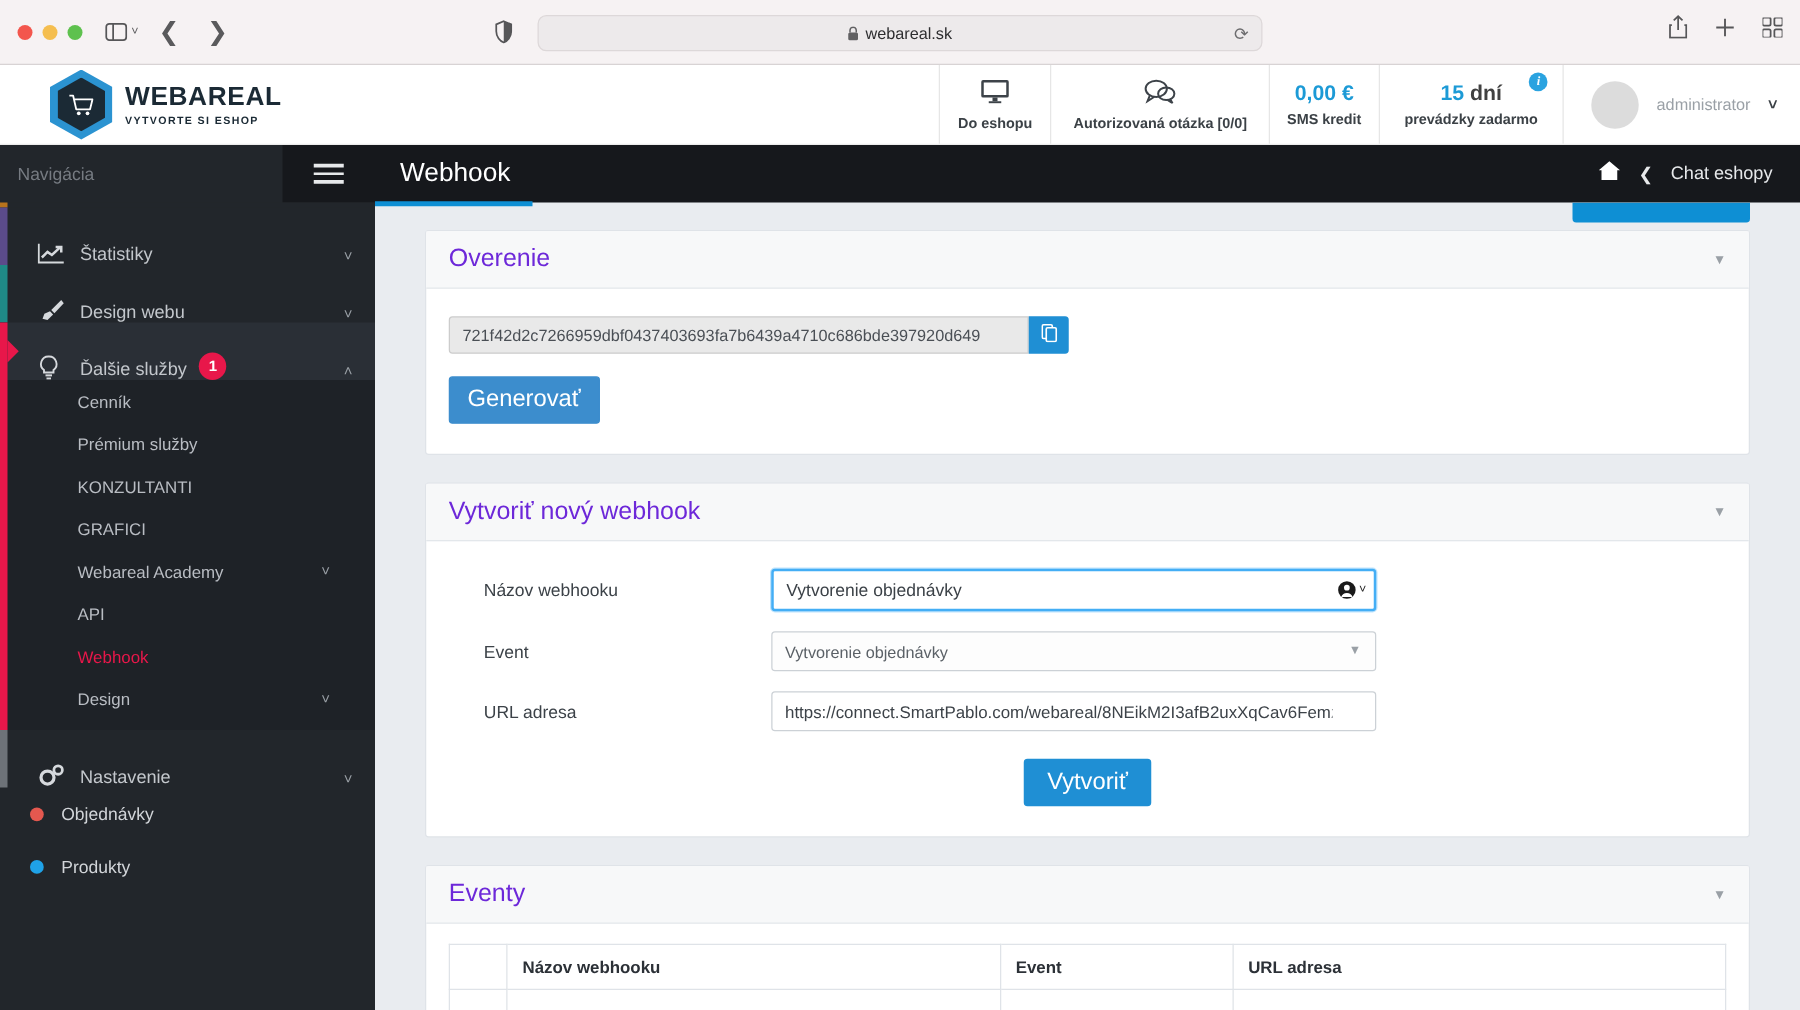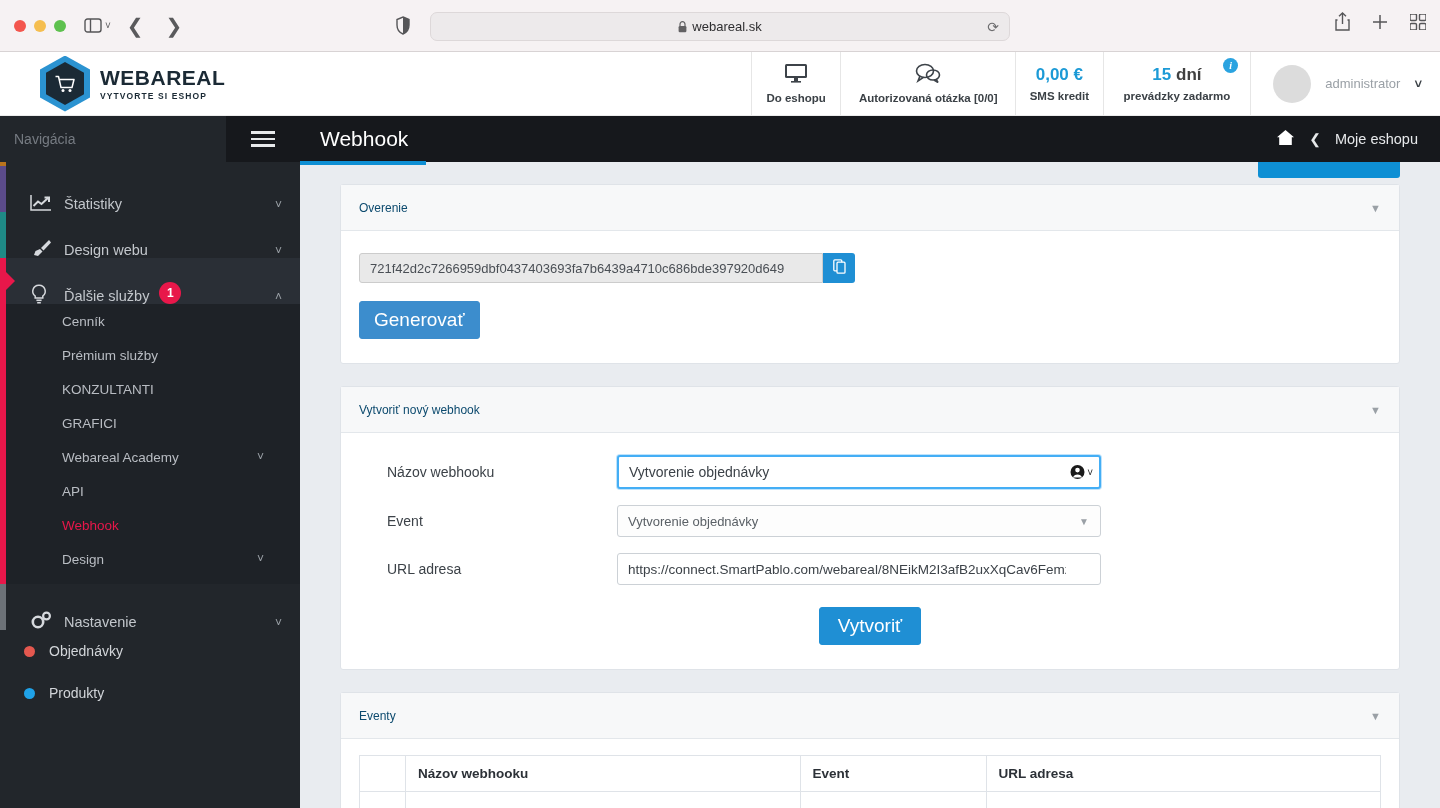--- a/index.html
+++ b/index.html
@@ -209,21 +209,21 @@
     border: 1px solid #dfe3e8;
     border-radius: 3px;
     margin-top: 22px;
   }
   .panel-head {
     height: 46px; background: #f7f8f9;
     border-bottom: 1px solid #e3e7eb;
     display: flex; align-items: center;
     padding: 0 18px;
   }
-  .panel-title { font-size: 12px; color: #0c4a6e; }
+  .panel-title { font-size: 20px; color: #6d28d9; }
   .panel-collapse { margin-left: auto; color: #9aa0a6; font-size: 11px; cursor: pointer; }
   .panel-body { padding: 22px 18px 24px 18px; }
 
   .token-row { display: flex; align-items: stretch; }
   .token-input {
     width: 464px; height: 30px;
     background: #e9e9e9; border: 1px solid #ccc;
     border-radius: 3px 0 0 3px;
     font-size: 13px; color: #4a4f55;
     padding: 0 10px;
@@ -556,21 +556,21 @@
     <div class="page-topbar">
       <span class="page-title">Webhook</span>
       <div class="title-underline"></div>
       <div class="topbar-right">
         <span>
           <svg width="19" height="17" viewBox="0 0 19 17">
               <path d="M9.5 1 L18 8.2 H15.8 V16 H3.2 V8.2 H1 Z" fill="#ffffff"></path>
             </svg>
         </span>
         <span style="color:#e7e9eb;font-size:14px;">❮</span>
-        <span class="link">Moje eshopu</span>
+        <span class="link">Chat eshopy</span>
       </div>
     </div>
 
     <div class="scroll-area">
       <div class="cut-button"></div>
 
       <div class="panel">
         <div class="panel-head">
           <span class="panel-title">Overenie</span>
           <span class="panel-collapse">▼</span>

